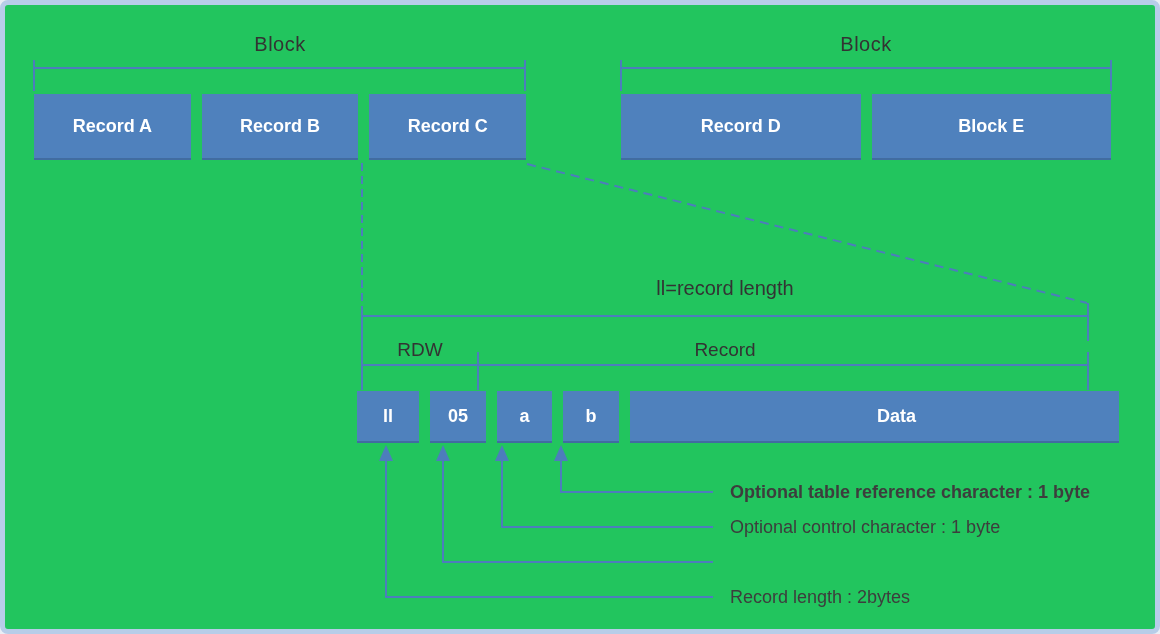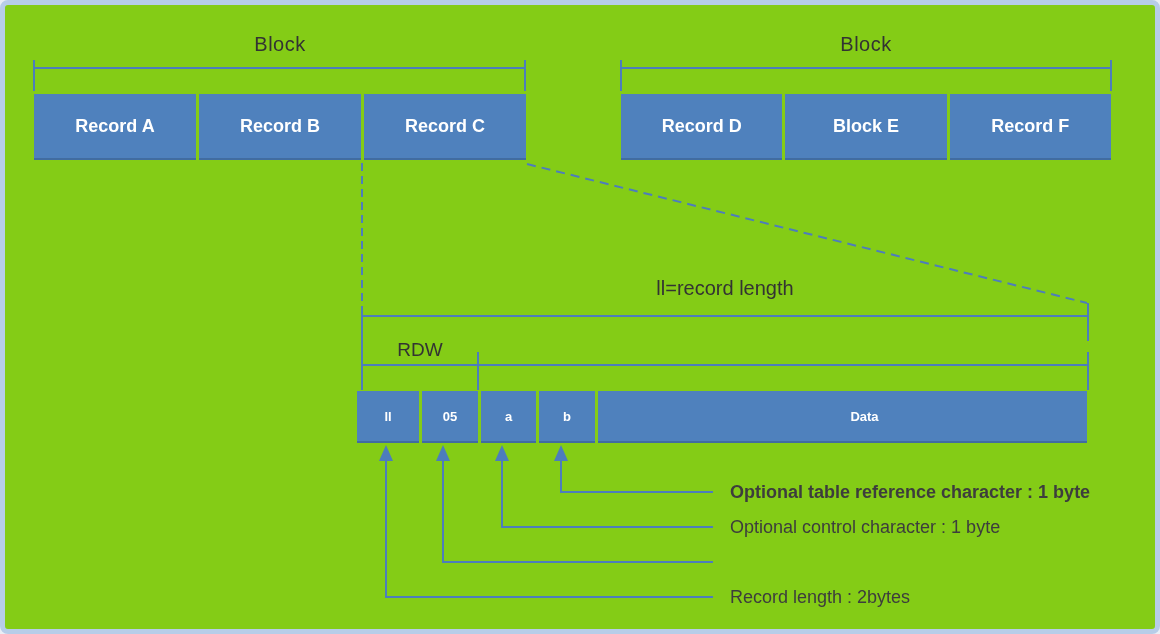--- a/index.html
+++ b/index.html
@@ -1,33 +1,33 @@
 <!DOCTYPE html>
 <html><head>
 <meta charset="utf-8">
 <style>
   html,body{margin:0;padding:0;background:#e9eef5;}
   *{box-sizing:border-box;}
   .frame{
-    position:relative;width:1160px;height:634px;background:#84cc16;
+    position:relative;width:1160px;height:634px;background:#22c55e;
     border:5px solid #b7cde8;border-radius:8px;overflow:hidden;
     font-family:"Liberation Sans", sans-serif;
   }
   .lines-svg{position:absolute;left:0;top:0;width:1160px;height:634px;z-index:1;pointer-events:none;}
   .label{position:absolute;z-index:3;color:#333333;}
   .block-label{font-size:20px;text-align:center;letter-spacing:0.5px;}
   .span-label{font-size:19px;text-align:center;}
-  .box-row{position:absolute;display:flex;gap:3px;z-index:2;}
+  .box-row{position:absolute;display:flex;gap:11px;z-index:2;}
   .rec-box{
     flex:1;background:#4f81bd;color:#ffffff;font-weight:bold;font-size:18px;
     display:flex;align-items:center;justify-content:center;
     border-bottom:2px solid rgba(40,70,110,0.35);
   }
   .field-box{
-    background:#4f81bd;color:#ffffff;font-weight:bold;font-size:13px;
+    background:#4f81bd;color:#ffffff;font-weight:bold;font-size:18px;
     display:flex;align-items:center;justify-content:center;
     border-bottom:2px solid rgba(40,70,110,0.35);
   }
   .annot{
     position:absolute;left:725px;height:24px;line-height:24px;
     font-size:18px;color:#3d3d3d;white-space:nowrap;z-index:3;
   }
 </style>
 </head>
 <body>
@@ -66,25 +66,25 @@
   <div class="box-row" style="left:29px;top:89px;width:492px;height:66px;">
     <div class="rec-box">Record A</div>
     <div class="rec-box">Record B</div>
     <div class="rec-box">Record C</div>
   </div>
 
   <div class="label block-label" style="left:616px;top:28px;width:490px;">Block</div>
   <div class="box-row" style="left:616px;top:89px;width:490px;height:66px;">
     <div class="rec-box">Record D</div>
     <div class="rec-box">Block E</div>
-    <div class="rec-box">Record F</div>
   </div>
 
   <div class="label span-label" style="left:357px;top:272px;width:726px;font-size:20px;">ll=record length</div>
   <div class="label span-label" style="left:357px;top:334px;width:116px;">RDW</div>
+  <div class="label span-label" style="left:357px;top:334px;width:726px;">Record</div>
 
   <div class="box-row" style="left:352px;top:386px;height:52px;">
     <div class="field-box" style="width:62px;">ll</div>
     <div class="field-box" style="width:56px;">05</div>
     <div class="field-box" style="width:55px;">a</div>
     <div class="field-box" style="width:56px;">b</div>
     <div class="field-box" style="width:489px;padding-left:44px;">Data</div>
   </div>
 
   <div class="annot" style="top:475px;font-weight:bold;">Optional table reference character : 1 byte</div>

